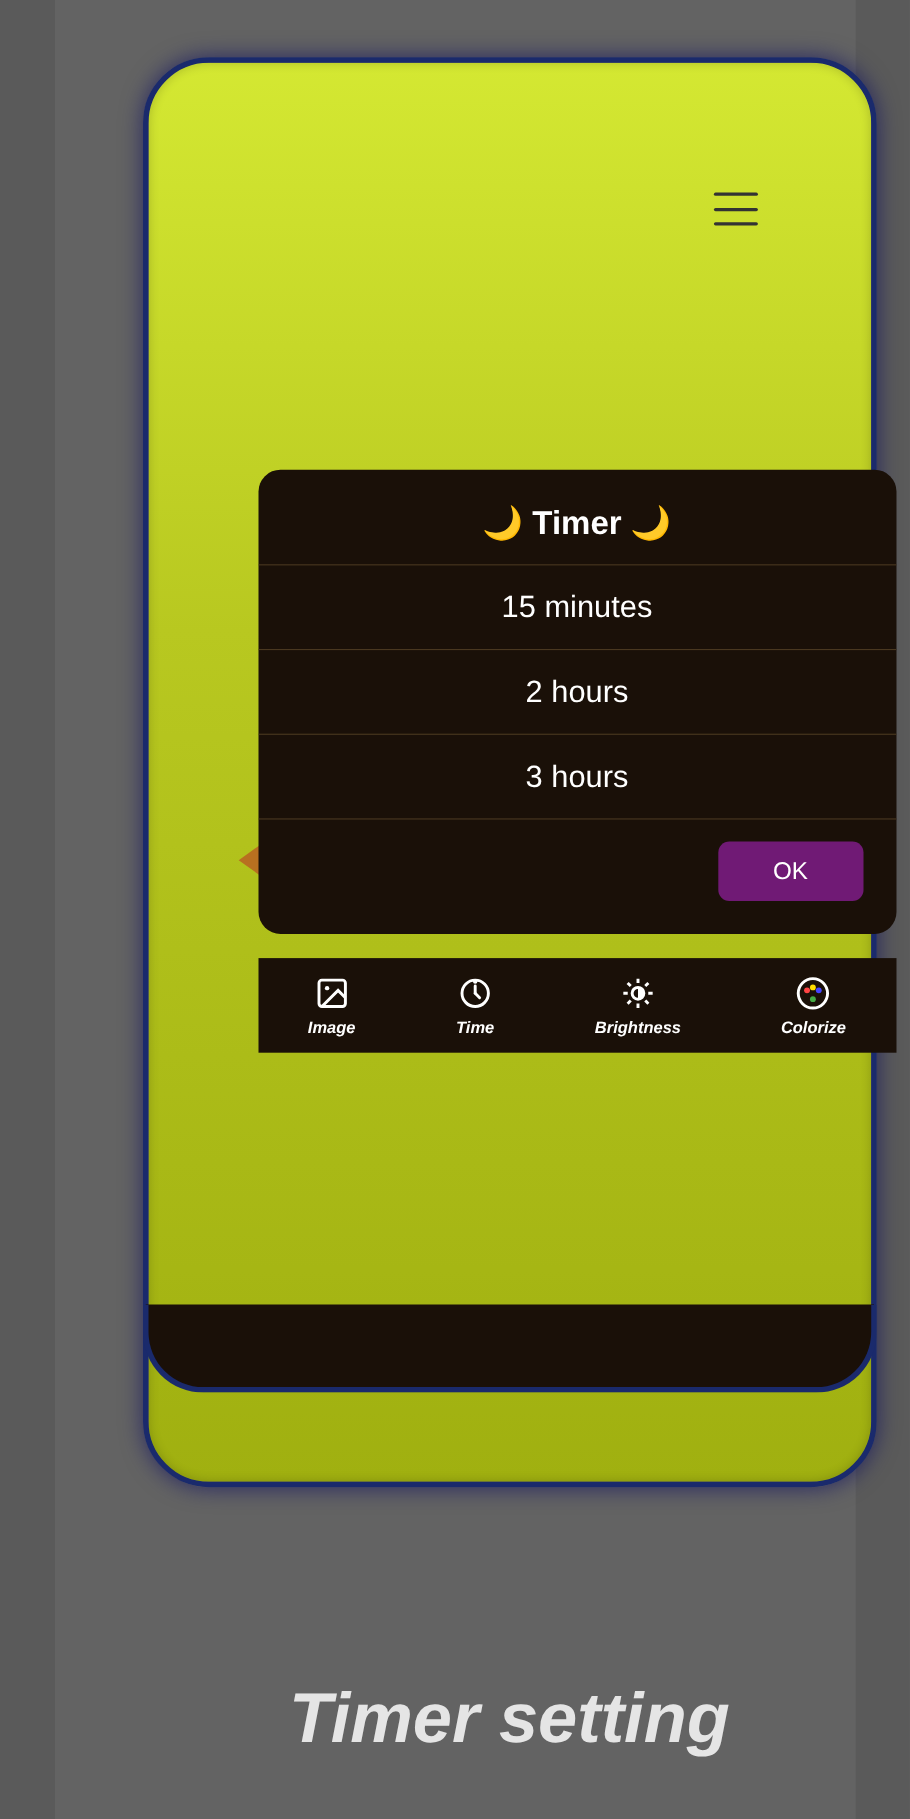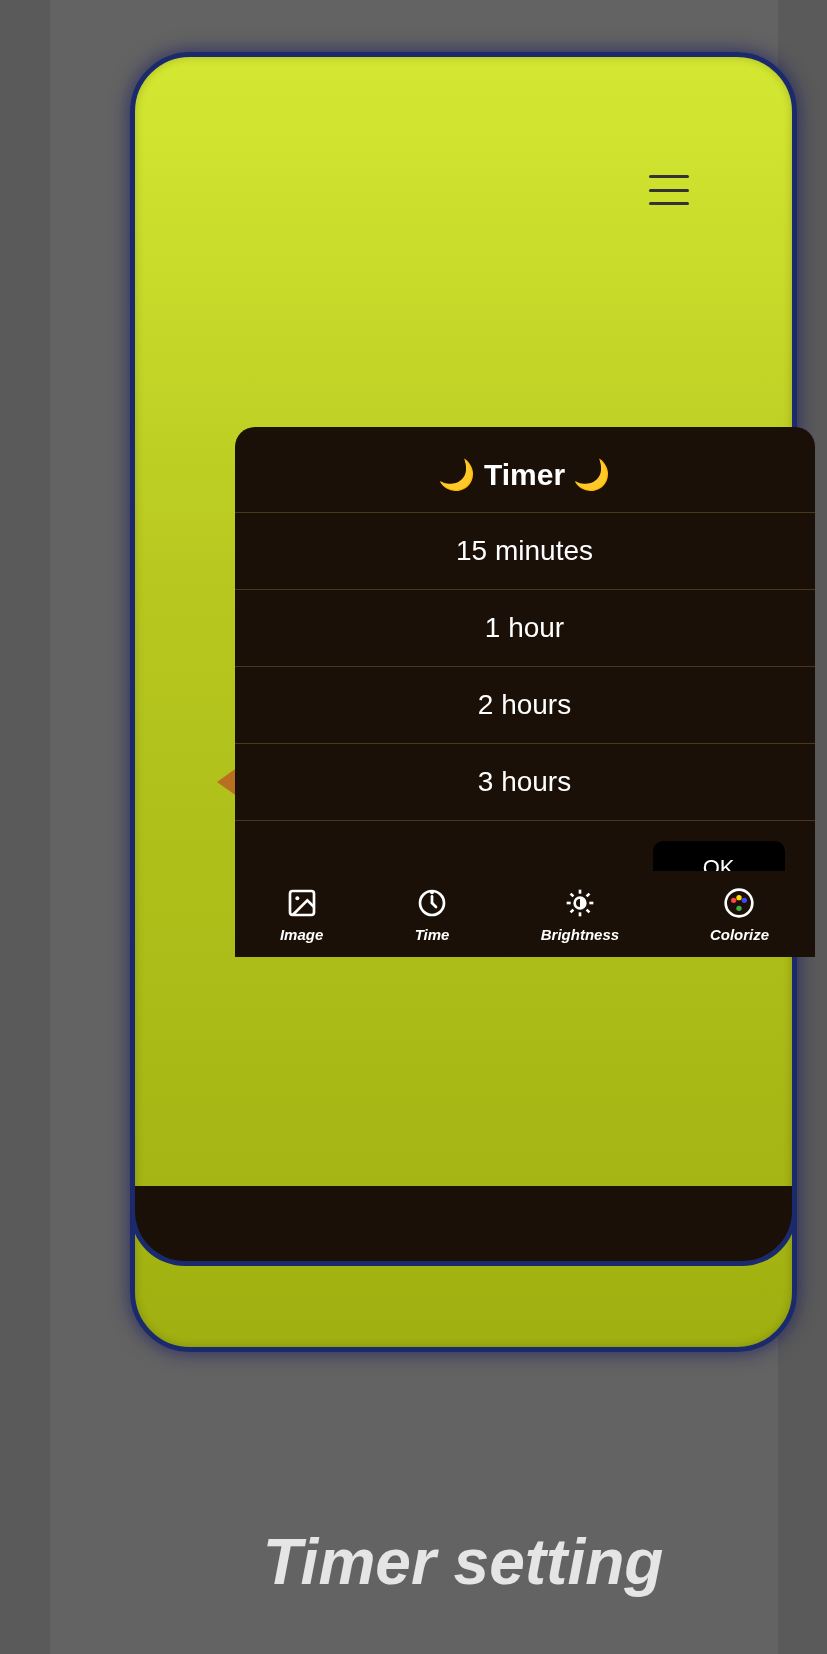--- a/index.html
+++ b/index.html
@@ -104,21 +104,21 @@
       border-bottom: 1px solid #4a3820;
     }
 
     .ok-btn-container {
       display: flex;
       justify-content: flex-end;
       padding: 20px 30px 10px;
     }
 
     .ok-btn {
-      background: #000000;
+      background: #701a75;
       color: #ffffff;
       border: none;
       border-radius: 10px;
       padding: 14px 50px;
       font-size: 22px;
       cursor: pointer;
     }
 
     
     .arrow-left {
@@ -235,23 +235,20 @@
     <div class="dialog">
       <div class="dialog-title">
         <span class="moon">🌙</span>
         <span>Timer</span>
         <span class="moon">🌙</span>
       </div>
 
       <div class="timer-list">
         <div class="timer-item">
           <span>15 minutes</span>
-        </div>
-        <div class="timer-item">
-          <span>1 hour</span>
         </div>
         <div class="timer-item">
           <span>2 hours</span>
         </div>
         <div class="timer-item">
           <span>3 hours</span>
         </div>
       </div>
 
       <div class="ok-btn-container">

